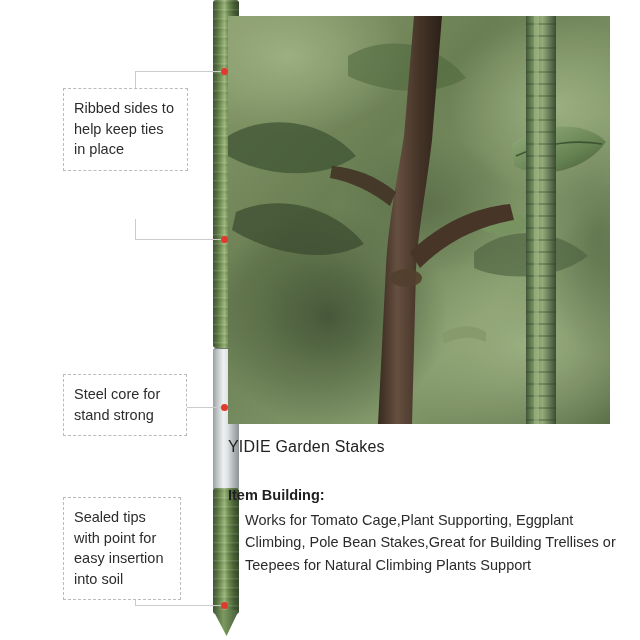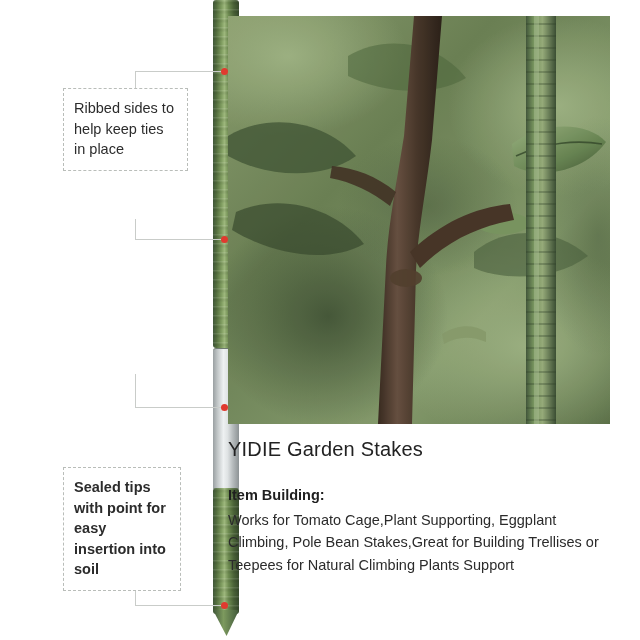--- a/index.html
+++ b/index.html
@@ -133,50 +133,50 @@
     background: #ffffff;
     padding: 9px 10px 10px 10px;
     font-size: 14.5px;
     line-height: 1.42;
     color: #2c2c2c;
     z-index: 7;
   }
   .callout-1 { left: 18px; top: 88px;  width: 125px; }
   .callout-2 { left: 18px; top: 219px; width: 131px; }
   .callout-3 { left: 18px; top: 374px; width: 124px; }
-  .callout-4 { left: 18px; top: 467px; width: 118px; font-weight: bold; }
+  .callout-4 { left: 18px; top: 497px; width: 118px; }
 
   
   .photo {
     position: absolute;
     left: 228px; top: 16px;
     width: 382px; height: 408px;
     overflow: hidden;
     background: #6f8256;
   }
   .photo svg { display: block; }
 
   .product-title {
     position: absolute;
     left: 228px; top: 438px;
     width: 390px;
-    font-size: 20px;
+    font-size: 16px;
     color: #222222;
     letter-spacing: 0.2px;
   }
   .features-label {
     position: absolute;
     left: 228px; top: 487px;
     font-size: 14.5px;
     font-weight: bold;
     color: #1f1f1f;
   }
   .features-body {
     position: absolute;
-    left: 228px; top: 509px;
+    left: 245px; top: 509px;
     width: 392px;
     font-size: 14.5px;
     line-height: 1.55;
     color: #2b2b2b;
   }
 </style>
 </head>
 <body>
 
 <div id="page">
@@ -203,20 +203,23 @@
     <div class="lead lead-4"></div>
     <div class="lead-v lead-v-4"></div>
 
     <div class="dot dot-1"></div>
     <div class="dot dot-2"></div>
     <div class="dot dot-3"></div>
     <div class="dot dot-4"></div>
 
     <div class="callout callout-1">
       <span>Ribbed sides to help keep ties in place</span>
+    </div>
+    <div class="callout callout-3">
+      <span>Steel core for stand strong</span>
     </div>
     <div class="callout callout-4">
       <span>Sealed tips with point for easy insertion into soil</span>
     </div>
   </div>
 
   <div class="photo">
     <svg width="382" height="408" viewBox="0 0 382 408" aria-hidden="true">
       <defs>
         <linearGradient id="bgGrad" x1="0" y1="0" x2="1" y2="1">

